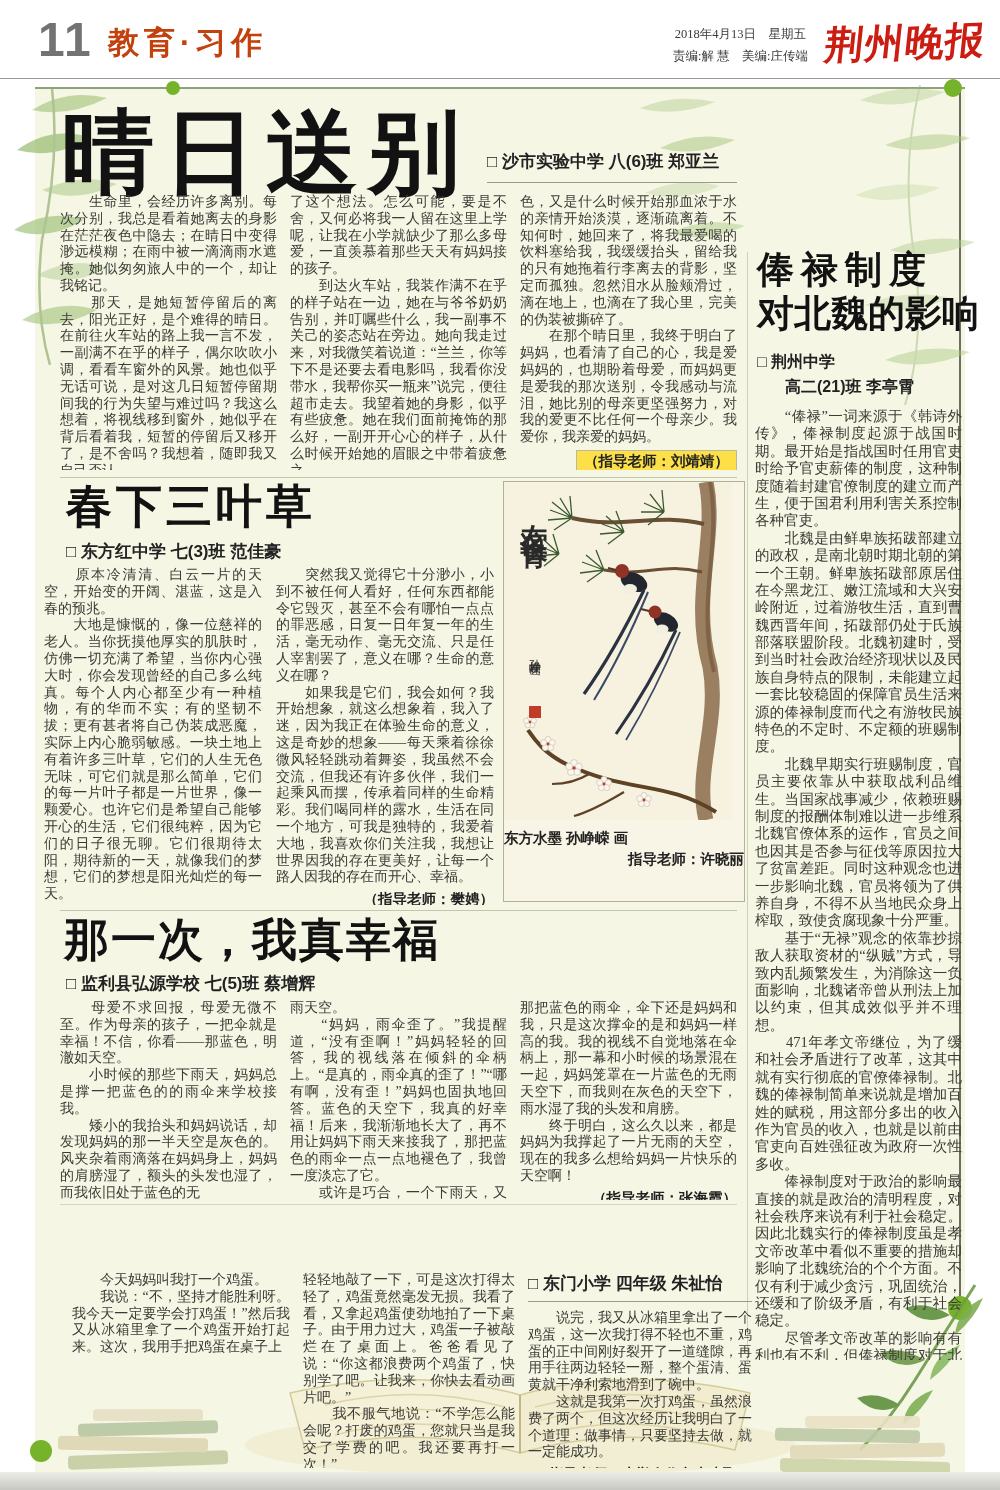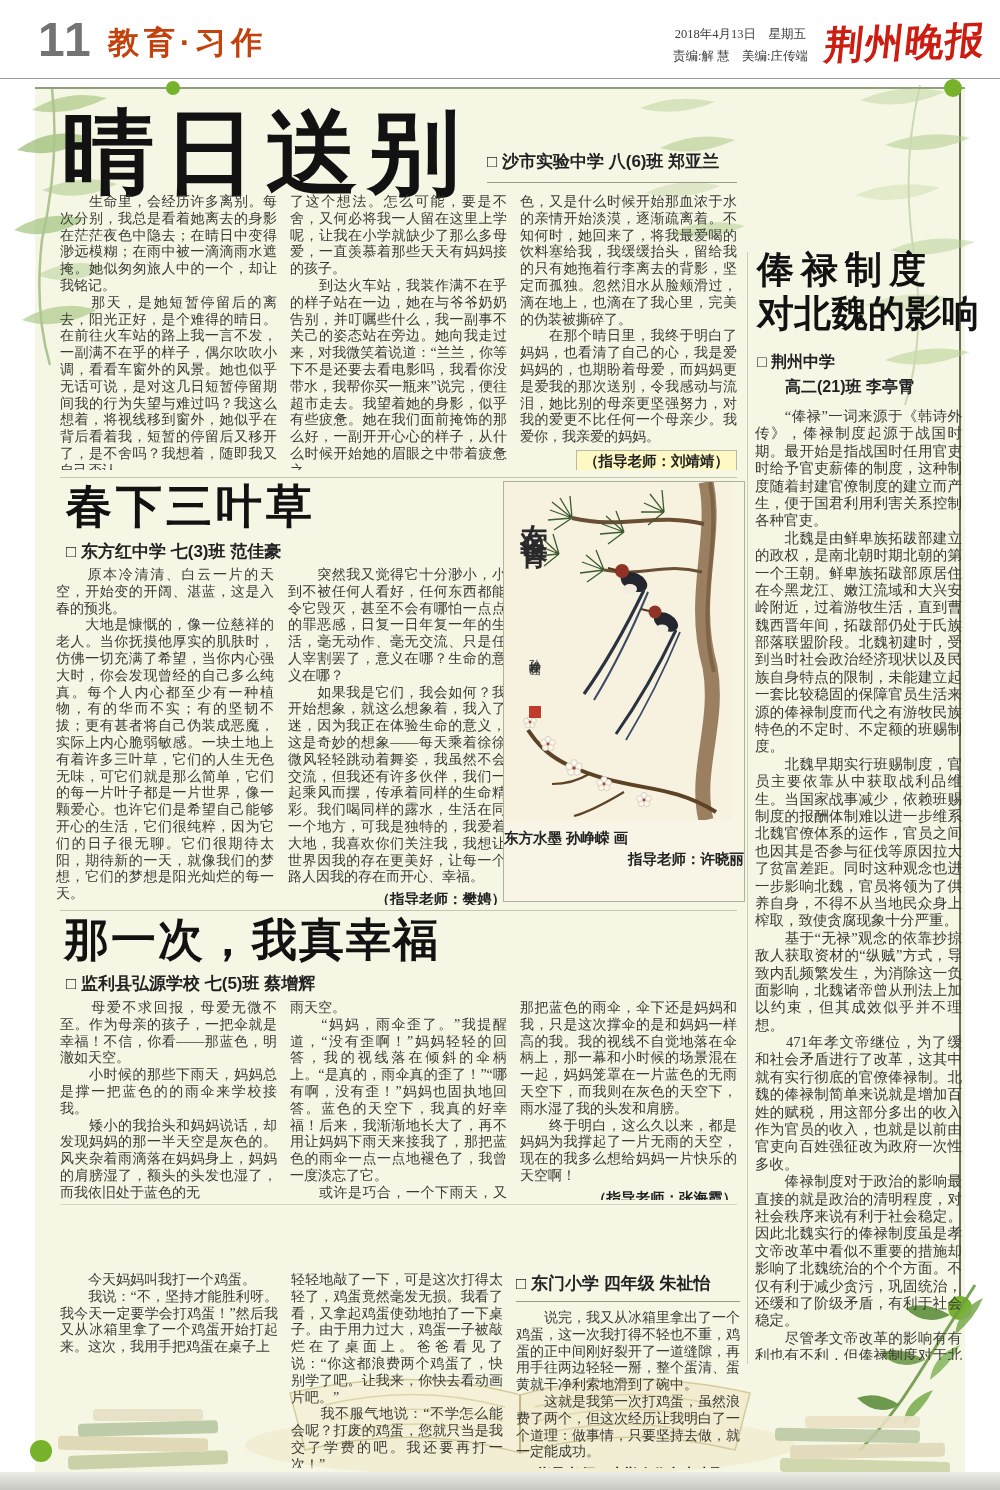--- a/index.html
+++ b/index.html
@@ -24,21 +24,21 @@
   .dot{position:absolute;border-radius:50%;background:#76b32b;}
   .hr{position:absolute;height:1px;background:#c6c6b0;}
   
   .a-title{position:absolute;margin:0;font-family:var(--sans);font-weight:900;color:#121212;line-height:1.05;}
   .byline{position:absolute;font-family:var(--sans);font-weight:bold;font-size:17px;color:#222;}
   .underlined{border-bottom:1px solid #9a9a88;padding-bottom:9px;}
   .cols{position:absolute;display:flex;}
   .col{overflow:hidden;}
   .col p{margin:0;text-align:justify;font-size:14px;line-height:1.2;color:#3b3b36;}
   .teacher{font-family:var(--sans);font-weight:bold;font-size:14.5px;color:#222;text-align:right;margin-top:4px;}
-  .teacher.boxed{display:inline-block;float:right;border:1px solid #b9b9a4;padding:1px 7px;background:#fef9c3;}
+  .teacher.boxed{display:inline-block;float:right;border:1px solid #b9b9a4;padding:1px 7px;background:#fde047;}
   
   .paintbox{position:absolute;left:503px;top:481px;width:242px;height:421px;border:1px solid #b2b29c;
             background:#f8f5e6;box-sizing:border-box;padding:0;}
   .paint-caption{font-family:var(--sans);font-weight:bold;font-size:14.5px;color:#222;margin-top:5px;}
   .paint-caption.right{text-align:right;margin-top:2px;}
   
   .r-title{position:absolute;left:757px;top:248px;margin:0;font-family:var(--sans);font-weight:900;font-size:37px;color:#121212;line-height:1.18;}
   .r-title .tline1{letter-spacing:7px;}
   .r-byline{position:absolute;left:757px;top:350px;font-family:var(--sans);font-weight:bold;font-size:16px;color:#222;line-height:1.55;}
   .r-byline .ind{padding-left:28px;display:block;}
@@ -164,21 +164,21 @@
       <p>　　在那个晴日里，我终于明白了妈妈，也看清了自己的心，我是爱妈妈的，也期盼着母爱，而妈妈更是爱我的那次送别，令我感动与流泪，她比别的母亲更坚强努力，对我的爱更不比任何一个母亲少。我爱你，我亲爱的妈妈。</p>
       <div class="teacher boxed">（指导老师：刘靖靖）</div>
     </div>
   </div>
 
   <div class="hr" style="left:60px;top:477px;width:677px;"></div>
 
   <h2 class="a-title" style="left:66px;top:482px;font-size:46px;letter-spacing:4px;">春下三叶草</h2>
   <div class="byline" style="left:66px;top:540px;">□ 东方红中学 七(3)班 范佳豪</div>
 
-  <div class="cols" style="left:56px;top:567px;width:450px;height:338px;gap:14px;">
+  <div class="cols" style="left:44px;top:567px;width:450px;height:338px;gap:14px;">
     <div class="col" style="width:218px;">
       <p>　　原本冷清清、白云一片的天空，开始变的开阔、湛蓝，这是入春的预兆。</p>
       <p>　　大地是慷慨的，像一位慈祥的老人。当你抚摸他厚实的肌肤时，仿佛一切充满了希望，当你内心强大时，你会发现曾经的自己多么纯真。每个人内心都至少有一种植物，有的华而不实；有的坚韧不拔；更有甚者将自己伪装成恶魔，实际上内心脆弱敏感。一块土地上有着许多三叶草，它们的人生无色无味，可它们就是那么简单，它们的每一片叶子都是一片世界，像一颗爱心。也许它们是希望自己能够开心的生活，它们很纯粹，因为它们的日子很无聊。它们很期待太阳，期待新的一天，就像我们的梦想，它们的梦想是阳光灿烂的每一天。</p>
     </div>
     <div class="col" style="width:218px;">
       <p>　　突然我又觉得它十分渺小，小到不被任何人看好，任何东西都能令它毁灭，甚至不会有哪怕一点点的罪恶感，日复一日年复一年的生活，毫无动作、毫无交流、只是任人宰割罢了，意义在哪？生命的意义在哪？</p>
       <p>　　如果我是它们，我会如何？我开始想象，就这么想象着，我入了迷，因为我正在体验生命的意义，这是奇妙的想象——每天乘着徐徐微风轻轻跳动着舞姿，我虽然不会交流，但我还有许多伙伴，我们一起乘风而摆，传承着同样的生命精彩。我们喝同样的露水，生活在同一个地方，可我是独特的，我爱着大地，我喜欢你们关注我，我想让世界因我的存在更美好，让每一个路人因我的存在而开心、幸福。</p>
       <div class="teacher">（指导老师：樊娉）</div>
     </div>
   </div>
@@ -290,21 +290,21 @@
     <div class="col" style="width:217px;">
       <p>那把蓝色的雨伞，伞下还是妈妈和我，只是这次撑伞的是和妈妈一样高的我。我的视线不自觉地落在伞柄上，那一幕和小时候的场景混在一起，妈妈笼罩在一片蓝色的无雨天空下，而我则在灰色的天空下，雨水湿了我的头发和肩膀。</p>
       <p>　　终于明白，这么久以来，都是妈妈为我撑起了一片无雨的天空，现在的我多么想给妈妈一片快乐的天空啊！</p>
       <div class="teacher">（指导老师：张海霞）</div>
     </div>
   </div>
 
   <div class="hr" style="left:60px;top:1204px;width:677px;background:#d4d4c0;"></div>
 
 
-  <div class="cols" style="left:60px;top:1272px;width:680px;height:196px;gap:13px;">
+  <div class="cols" style="left:72px;top:1272px;width:680px;height:196px;gap:13px;">
     <div class="col" style="width:218px;">
       <p>　　今天妈妈叫我打一个鸡蛋。</p>
       <p>　　我说：“不，坚持才能胜利呀。我今天一定要学会打鸡蛋！”然后我又从冰箱里拿了一个鸡蛋开始打起来。这次，我用手把鸡蛋在桌子上</p>
     </div>
     <div class="col" style="width:212px;">
       <p>轻轻地敲了一下，可是这次打得太轻了，鸡蛋竟然毫发无损。我看了看，又拿起鸡蛋使劲地拍了一下桌子。由于用力过大，鸡蛋一子被敲烂在了桌面上。爸爸看见了说：“你这都浪费两个鸡蛋了，快别学了吧。让我来，你快去看动画片吧。”</p>
       <p>　　我不服气地说：“不学怎么能会呢？打废的鸡蛋，您就只当是我交了学费的吧。我还要再打一次！”</p>
     </div>
     <div class="col" style="width:224px;">
       <div class="byline underlined" style="position:static;display:block;margin-bottom:8px;padding-bottom:6px;">□ 东门小学 四年级 朱祉怡</div>

